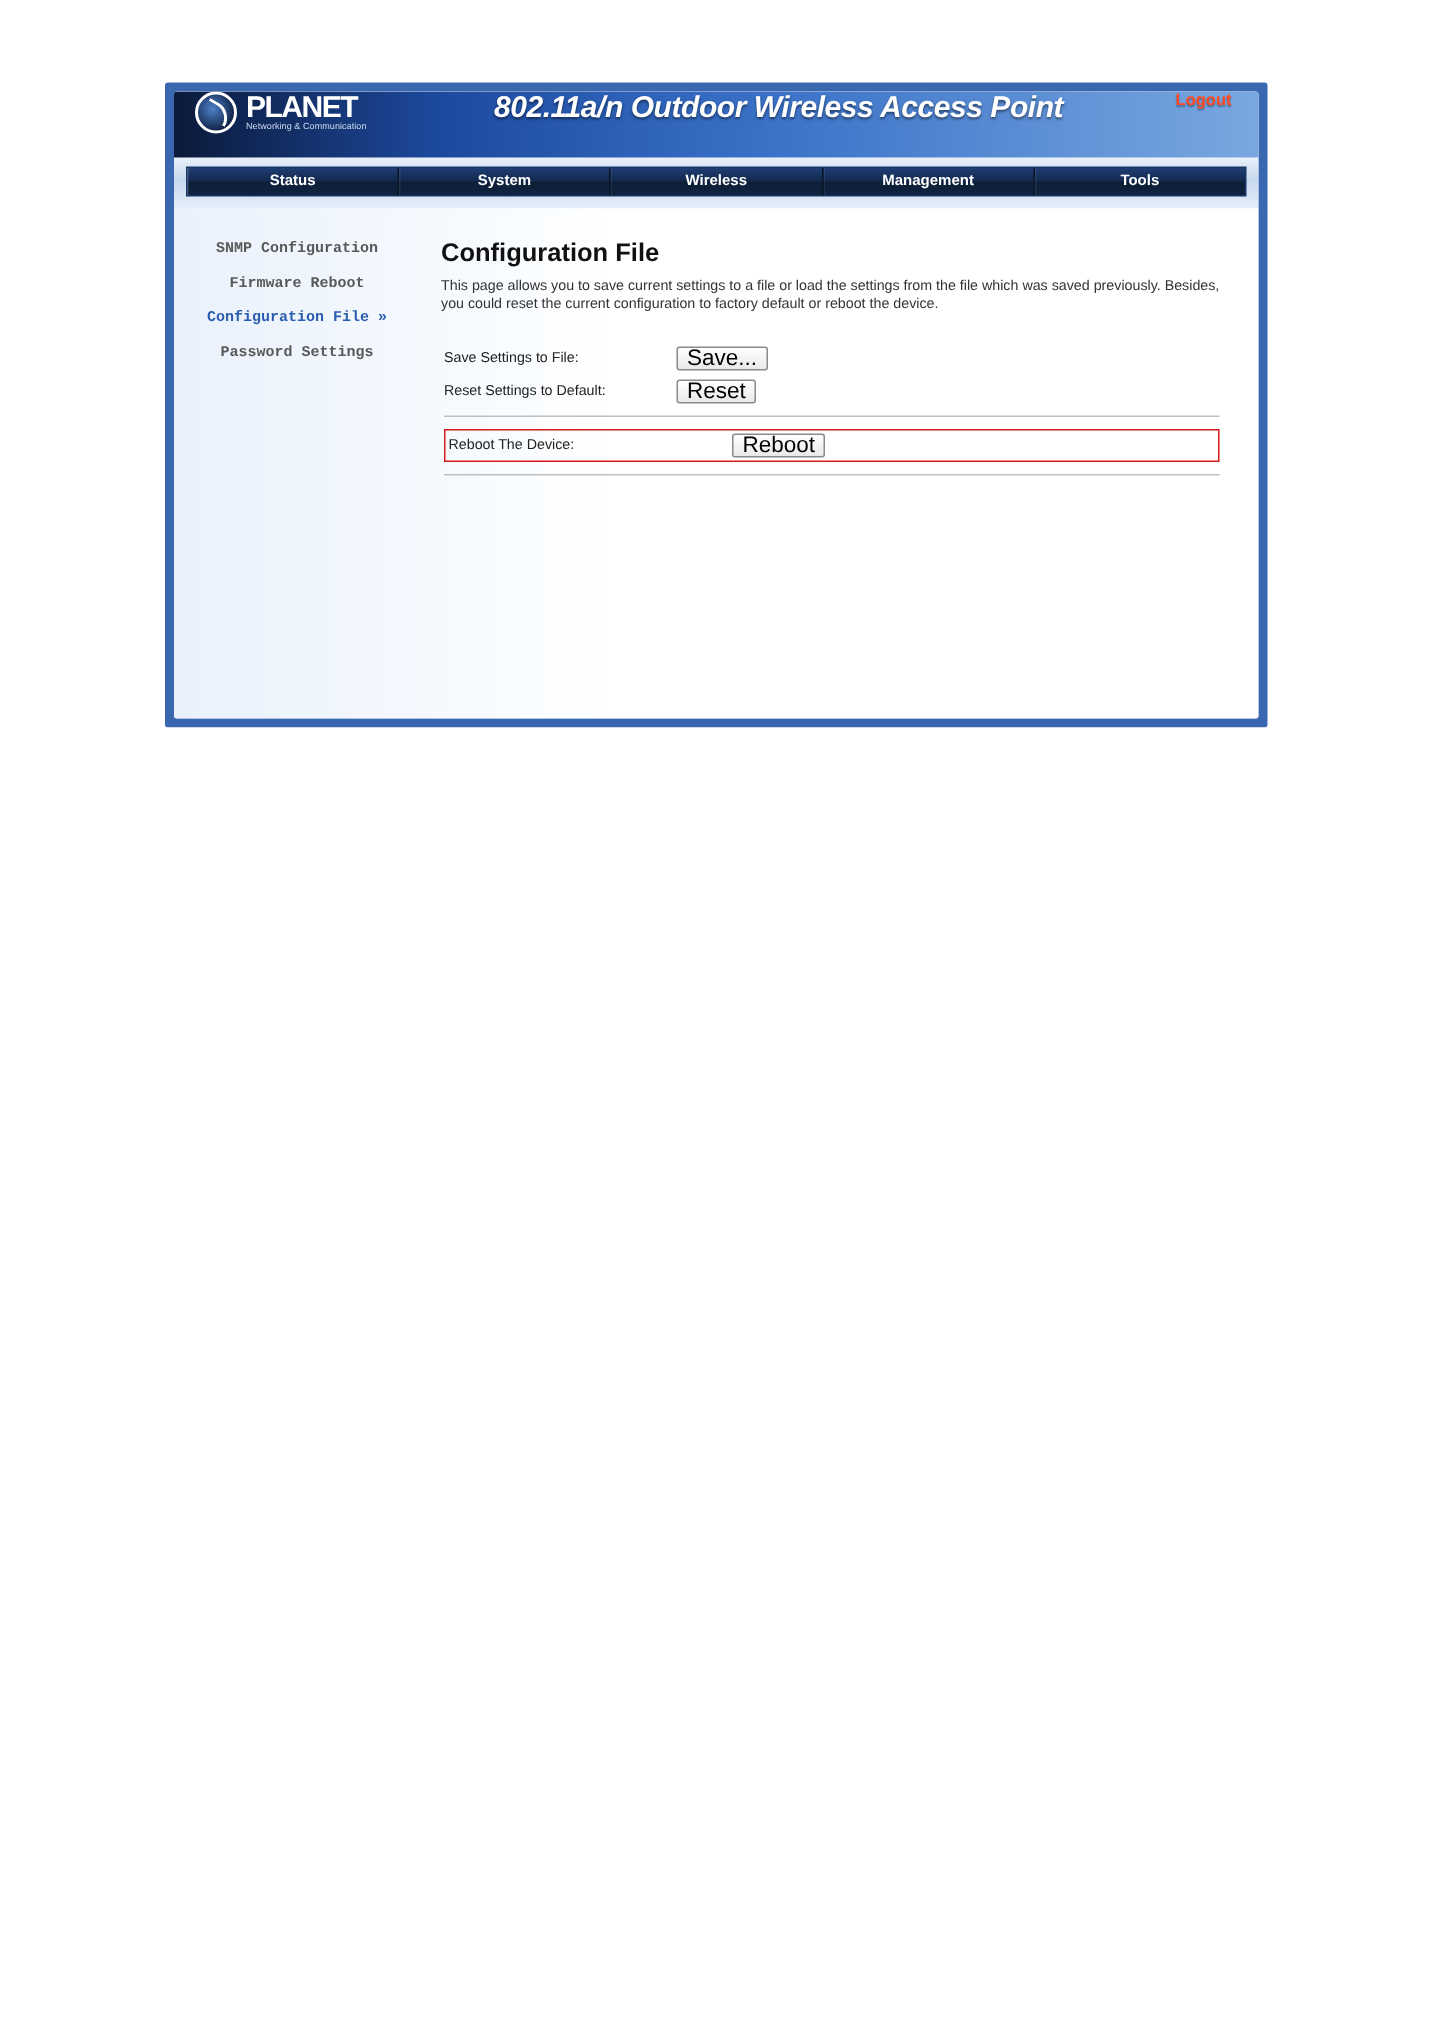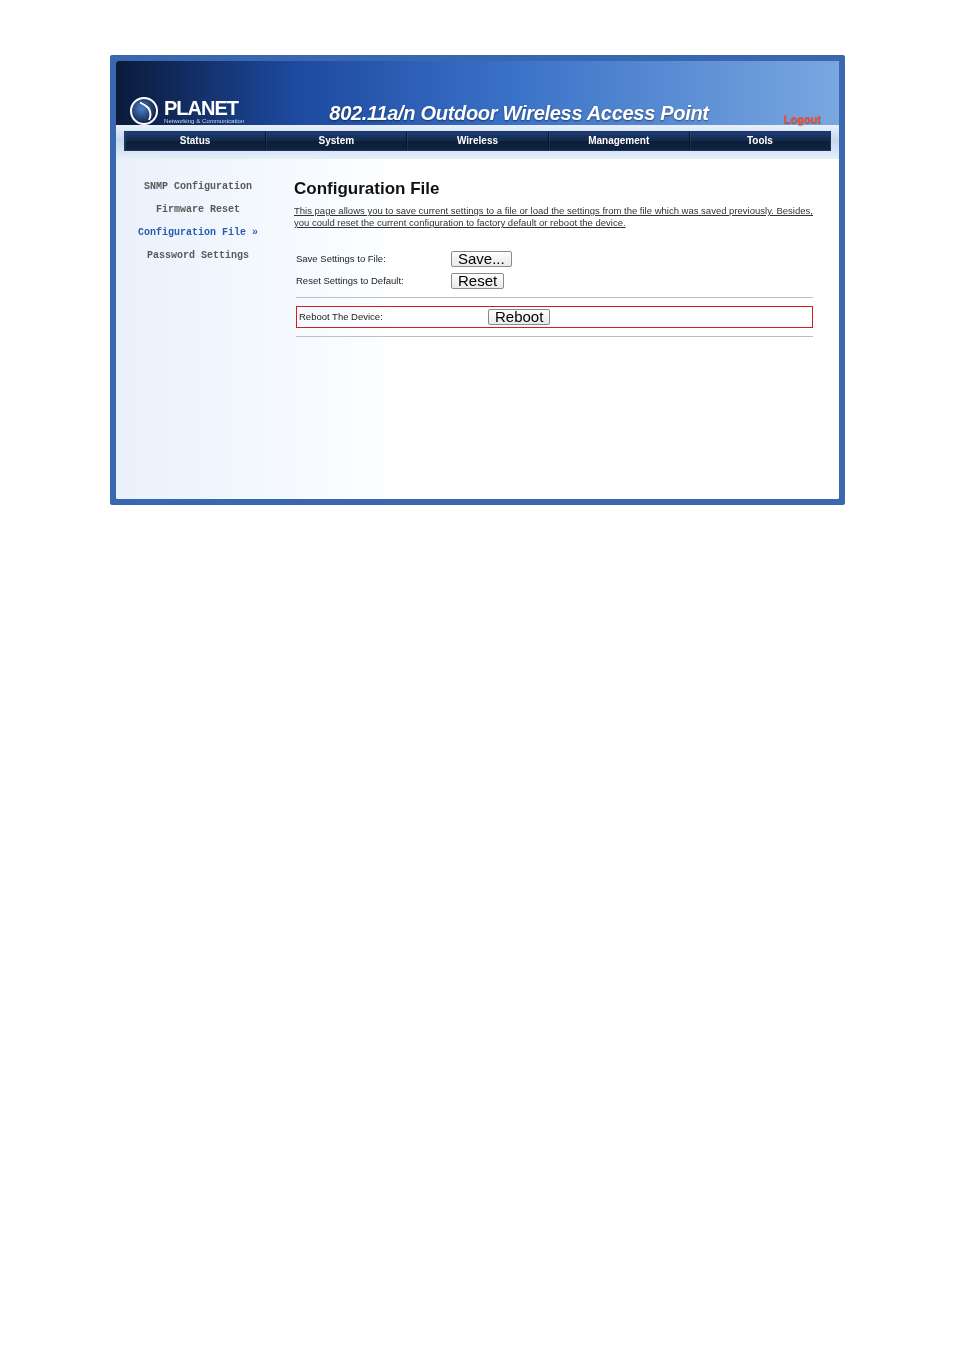--- a/index.html
+++ b/index.html
@@ -20,25 +20,25 @@
     padding: 6px;
     border-radius: 2px;
   }
   .app-inner {
     background: #fff;
     overflow: hidden;
     border-radius: 2px;
   }
   
   .banner {
-    height: 64px;
+    height: 44px;
     background: linear-gradient(to right, #0b1a3a 0%, #1d4aa0 25%, #3a72c8 55%, #7aa7e0 100%);
     position: relative;
     display: flex;
-    align-items: flex-end;
+    align-items: flex-start;
     padding: 0 18px 0 14px;
   }
   .logo {
     display: flex;
     align-items: center;
     gap: 6px;
   }
   .logo-swirl {
     width: 28px;
     height: 28px;
@@ -153,21 +153,20 @@
     margin: 0 0 6px 0;
     font-size: 17px;
     font-weight: 900;
     color: #111;
   }
   .content .desc {
     font-size: 9.5px;
     color: #333;
     line-height: 1.3;
     margin-bottom: 18px;
-    text-decoration: underline;
   }
   table.form {
     border-collapse: collapse;
     width: 100%;
     font-size: 9.5px;
     color: #222;
   }
   table.form td {
     padding: 3px 2px;
     vertical-align: middle;
@@ -227,21 +226,21 @@
           <div class="topnav-item">System</div>
           <div class="topnav-item">Wireless</div>
           <div class="topnav-item active">Management</div>
           <div class="topnav-item">Tools</div>
         </div>
       </div>
 
       <div class="body-area">
         <div class="sidebar">
           <div class="side-item">SNMP Configuration</div>
-          <div class="side-item">Firmware Reset</div>
+          <div class="side-item">Firmware Reboot</div>
           <div class="side-item active">Configuration File</div>
           <div class="side-item">Password Settings</div>
         </div>
 
         <div class="content">
           <h2>Configuration File</h2>
           <div class="desc">This page allows you to save current settings to a file or load the settings from the file which was saved previously. Besides, you could reset the current configuration to factory default or reboot the device.</div>
 
           <table class="form">
             <tbody>

